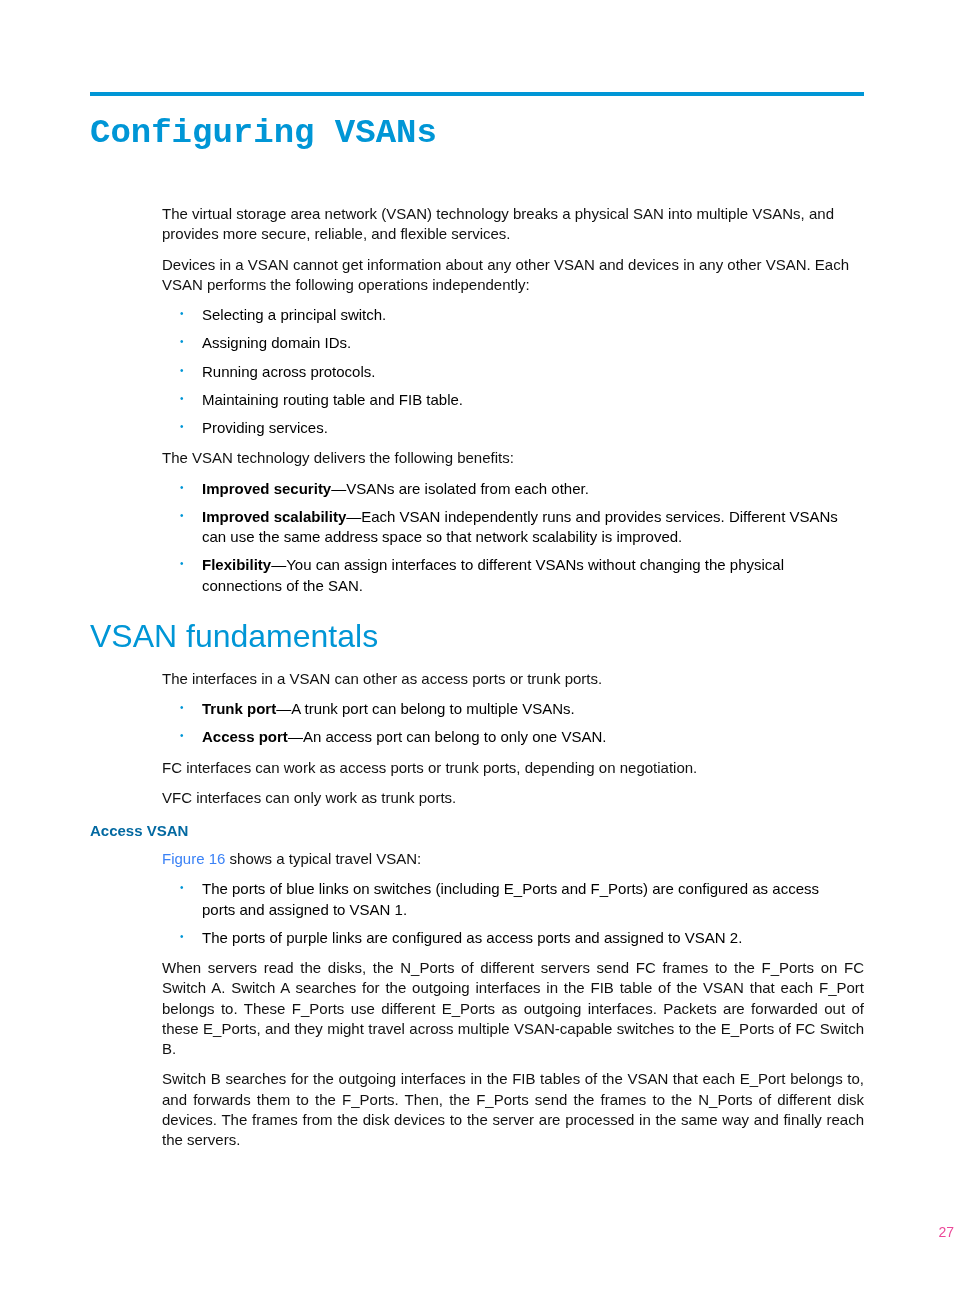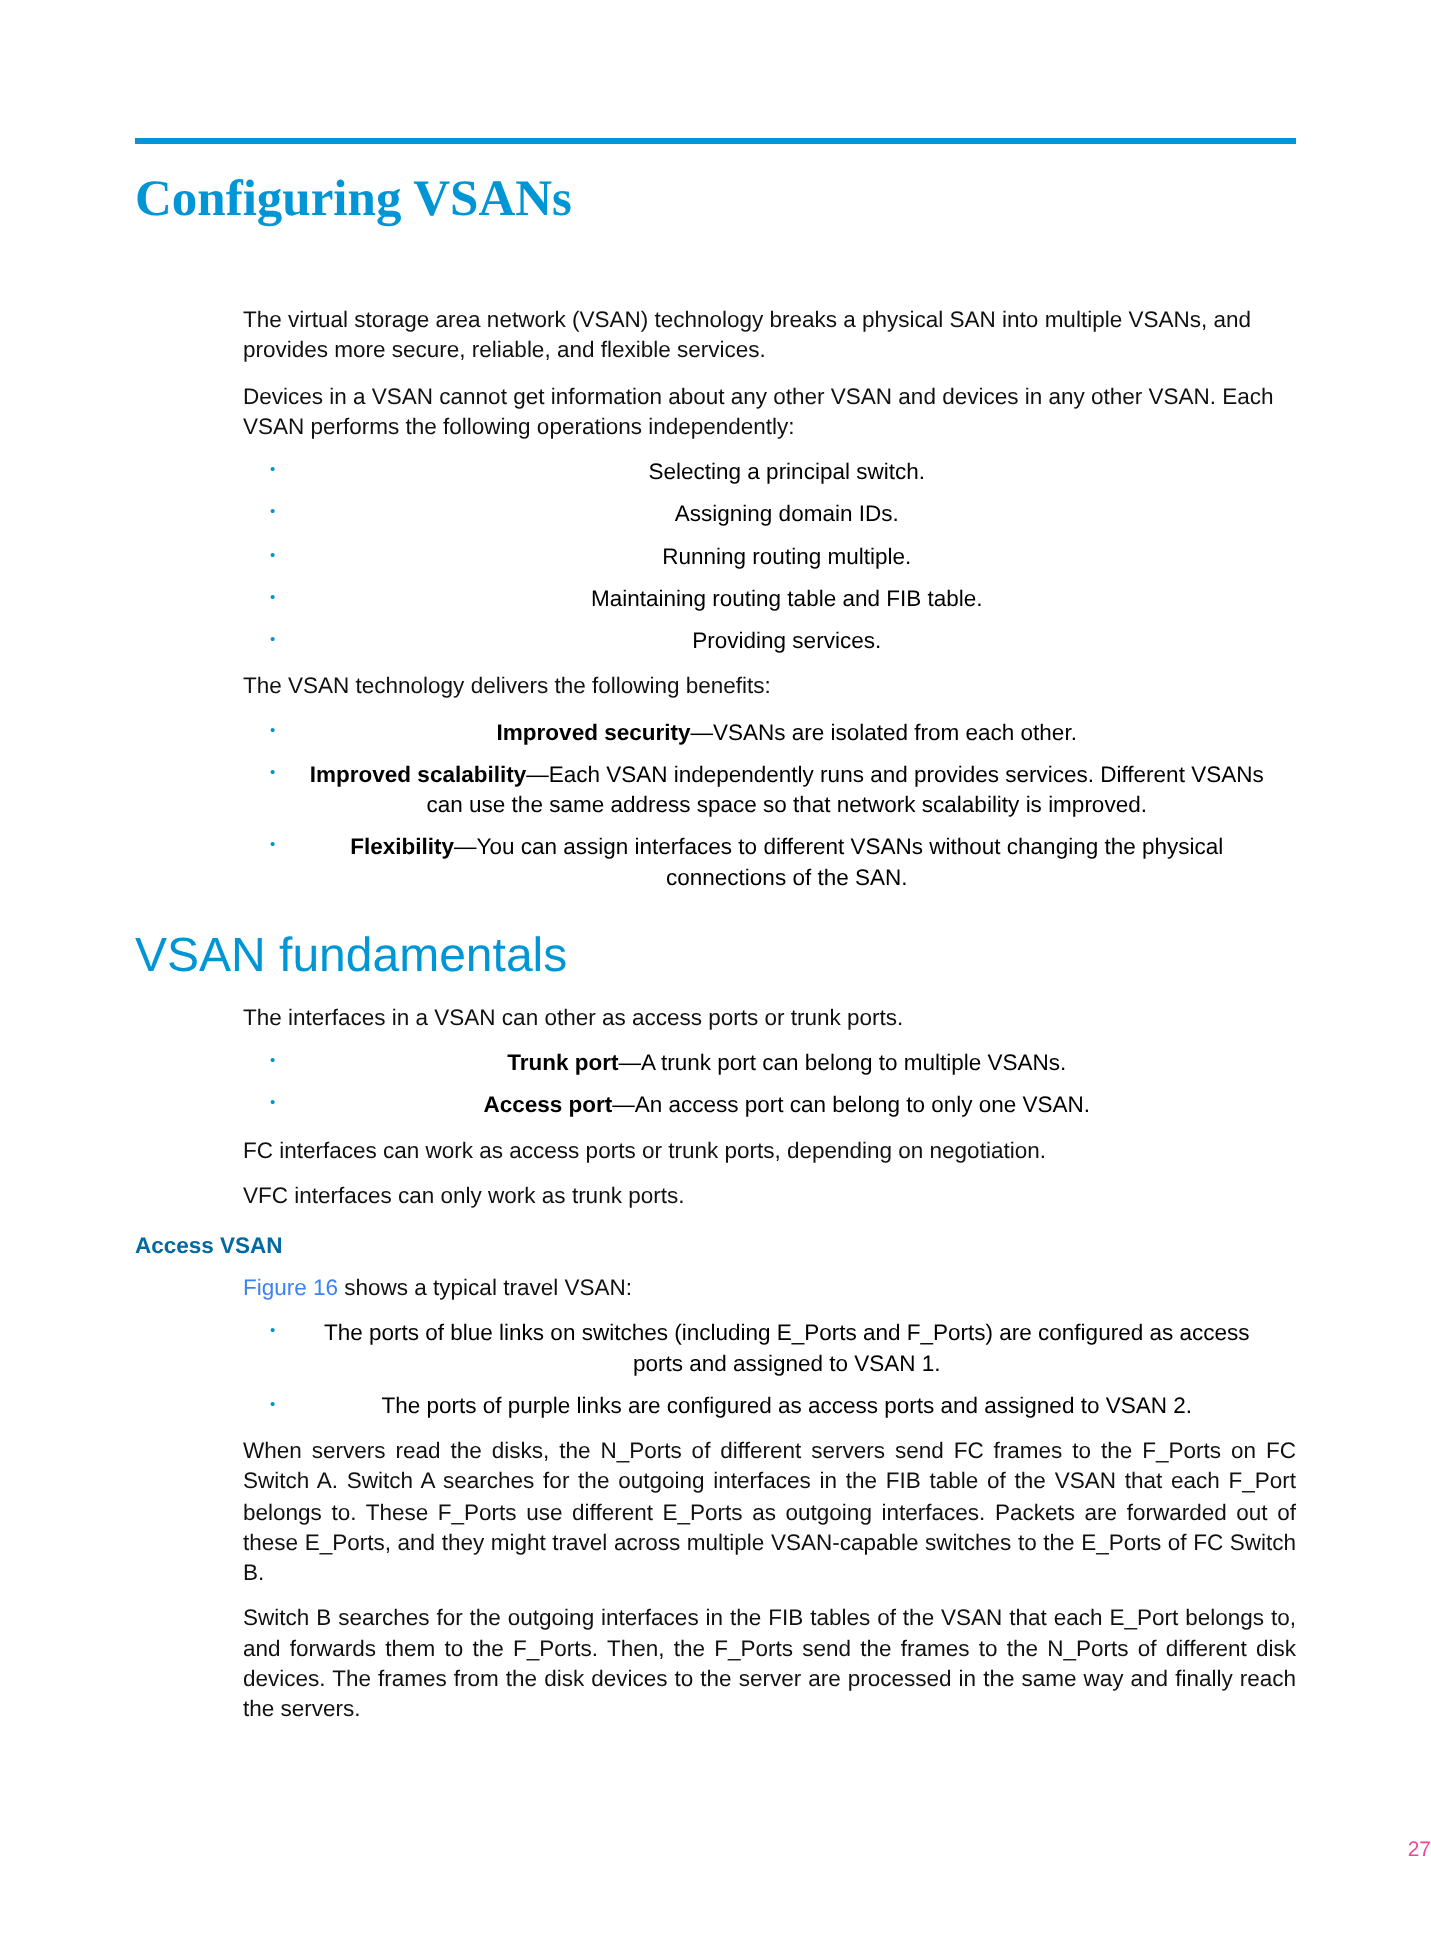--- a/index.html
+++ b/index.html
@@ -16,21 +16,21 @@
   }
   .page {
     padding: 92px 90px 0 90px;
     box-sizing: border-box;
   }
   .rule {
     border-top: 4px solid #0096d6;
     margin-bottom: 18px;
   }
   h1.title {
-    font-family: Liberation Serif, serif;
+    font-family: Liberation Mono, monospace;
     font-weight: 700;
     font-size: 34px;
     color: #0096d6;
     margin: 0 0 52px 0;
     letter-spacing: 0px;
   }
   h2.section {
     font-family: Arial, Helvetica, sans-serif;
     font-weight: 400;
     font-size: 32px;
@@ -60,21 +60,20 @@
     list-style: none;
     padding: 0;
     margin: 0 0 10px 0;
   }
   ul li {
     font-size: 15px;
     line-height: 1.35;
     margin: 0 17px 8px 0;
     padding-left: 40px;
     position: relative;
-    text-align: center;
   }
   ul li::before {
     content: "•";
     position: absolute;
     left: 18px;
     top: 2px;
     color: #0096d6;
     font-size: 10px;
     line-height: 1.35;
   }
@@ -97,21 +96,21 @@
 <div class="page">
   <div class="rule"></div>
   <h1 class="title">Configuring VSANs</h1>
 
   <div class="body-block">
     <p>The virtual storage area network (VSAN) technology breaks a physical SAN into multiple VSANs, and provides more secure, reliable, and flexible services.</p>
     <p>Devices in a VSAN cannot get information about any other VSAN and devices in any other VSAN. Each VSAN performs the following operations independently:</p>
     <ul>
       <li>Selecting a principal switch.</li>
       <li>Assigning domain IDs.</li>
-      <li>Running routing multiple.</li>
+      <li>Running across protocols.</li>
       <li>Maintaining routing table and FIB table.</li>
       <li>Providing services.</li>
     </ul>
     <p>The VSAN technology delivers the following benefits:</p>
     <ul>
       <li><span class="bold">Improved security</span><span>—VSANs are isolated from each other.</span></li>
       <li><span class="bold">Improved scalability</span><span>—Each VSAN independently runs and provides services. Different VSANs can use the same address space so that network scalability is improved.</span></li>
       <li><span class="bold">Flexibility</span><span>—You can assign interfaces to different VSANs without changing the physical connections of the SAN.</span></li>
     </ul>
   </div>

